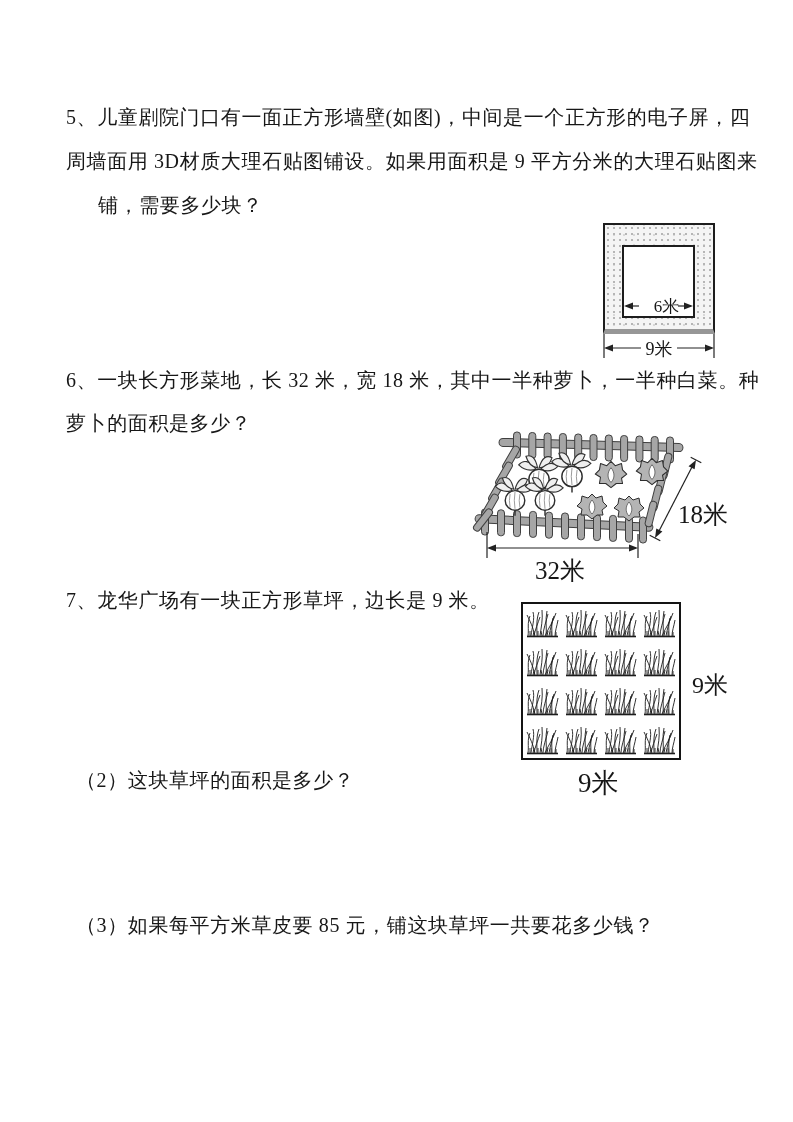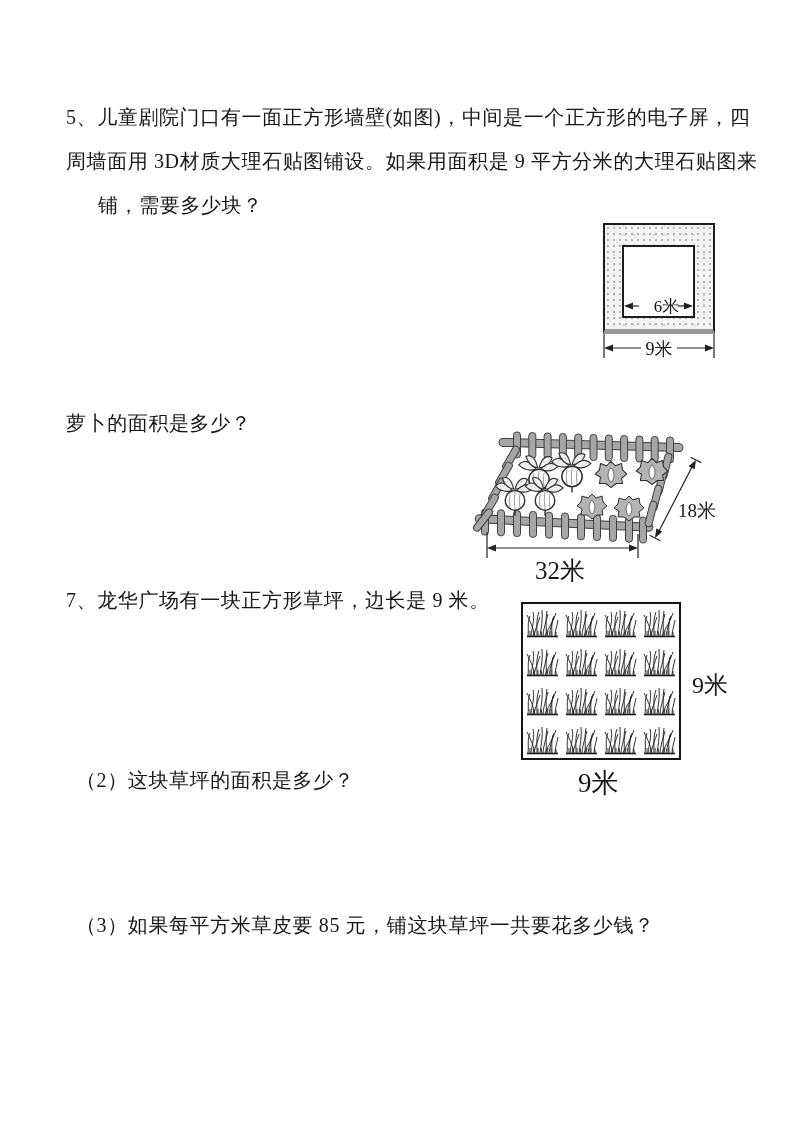--- a/index.html
+++ b/index.html
@@ -29,21 +29,21 @@
   .inner-sq {
     position:absolute; left:24px; top:25px; width:69px; height:69px;
     border:2px solid #1d1d1d; background:#ffffff;
   }
   #fig5-inner-label { left:24px; top:75px; width:73px; text-align:center; font-size:17px;padding-left:8px; }
   #fig5-outer-label { left:5px; top:117px; width:112px; text-align:center; font-size:18px; }
 
   
   #fig6 { left:455px; top:428px; width:285px; height:158px; }
   #fig6-length-label { left:45px; top:126px; width:120px; text-align:center; font-size:25px; }
-  #fig6-width-label  { left:223px; top:70px; font-size:19px; }
+  #fig6-width-label  { left:223px; top:70px; font-size:25px; }
 
   
   #fig7 { left:512px; top:595px; width:240px; height:210px; }
   .lawn-sq {
     position:absolute; left:9px; top:7px; width:156px; height:154px;
     border:2px solid #141414; background:#ffffff;
   }
   #fig7-side-label   { left:180px; top:74px; font-size:24px; }
   #fig7-bottom-label { left:66px;  top:170px; font-size:27px; }
 
@@ -74,20 +74,21 @@
       <line class="line-stroke" x1="79" y1="128" x2="114" y2="128"></line>
       <polygon class="arrow-fill" points="116,128 107,124.6 107,131.4"></polygon>
 
       <line class="line-stroke" x1="6" y1="114" x2="6" y2="138"></line>
       <line class="line-stroke" x1="116" y1="114" x2="116" y2="138"></line>
     </svg>
     <span class="lbl" id="fig5-inner-label">6米</span>
     <span class="lbl" id="fig5-outer-label">9米</span>
   </div>
 
+  <div class="tl" style="left:66px; top:367px;">6、一块长方形菜地，长 32 米，宽 18 米，其中一半种萝卜，一半种白菜。种</div>
   <div class="tl" style="left:66px; top:410px;">萝卜的面积是多少？</div>
 
   <div class="fig" id="fig6">
     <svg class="overlay" width="285" height="158" viewBox="0 0 285 158">
       <defs>
         <g id="gpost">
           <rect x="-3.5" y="-13" width="7" height="26" rx="3.2" fill="#a6a6a6" stroke="#3f3f3f" stroke-width="1"></rect>
         </g>
         <g id="gradish">
           <path d="M-2,-6 Q-9,-15 -14,-9 Q-9,-4 -2,-6 Z" fill="#efefef" stroke="#333" stroke-width="0.8"></path>

